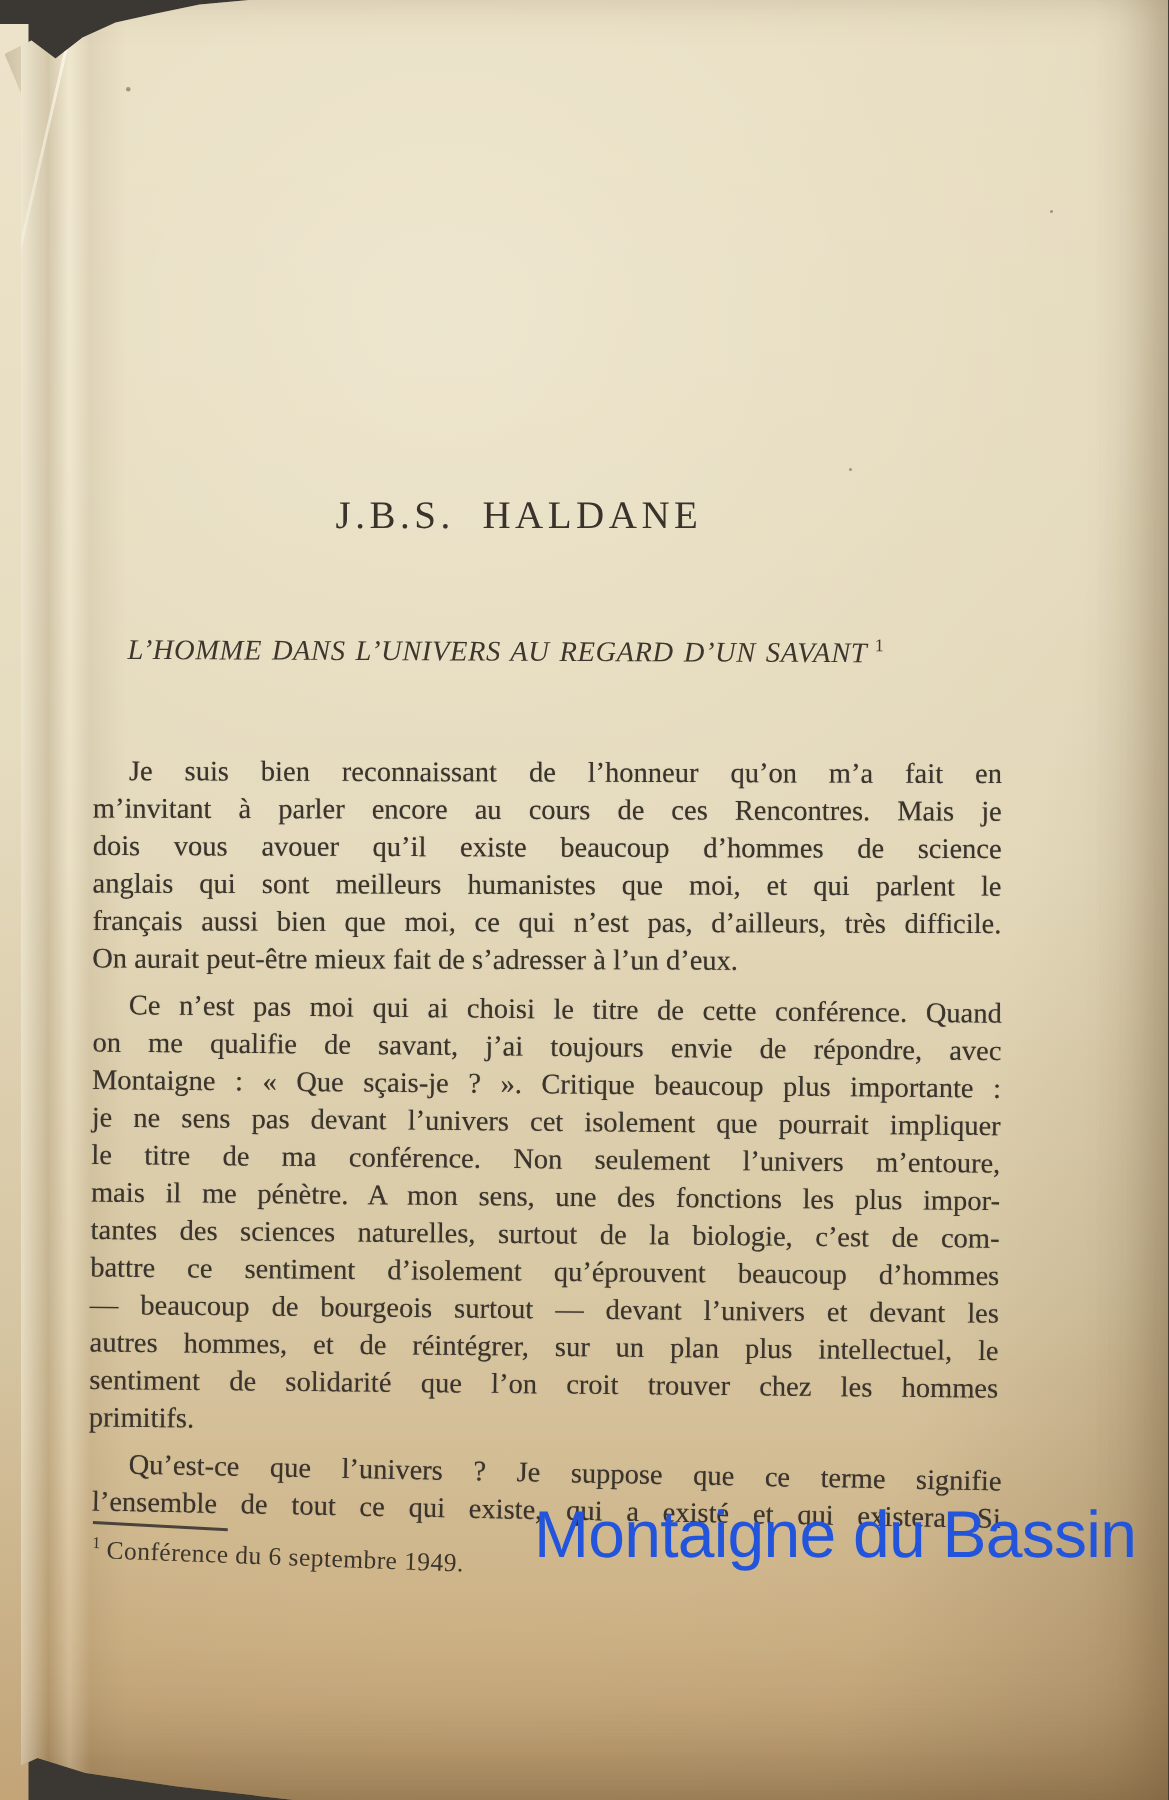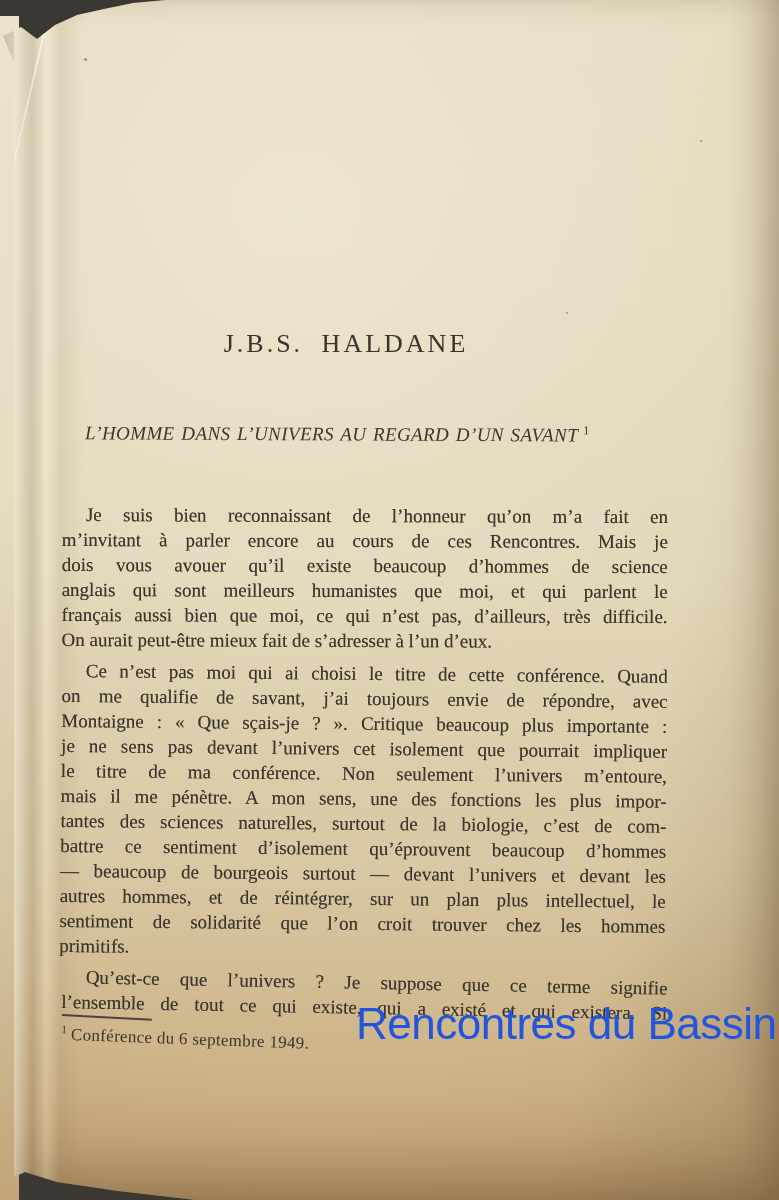--- a/index.html
+++ b/index.html
@@ -153,15 +153,15 @@
       </div>
     </div>
 
     <div class="speck s1"></div>
     <div class="speck s2"></div>
     <div class="speck s3"></div>
 
     <div class="vignette"></div>
   </div>
 
-  <div class="watermark" style="color: rgb(35, 85, 220);">Rencontres du Bassin</div>
+  <div class="watermark" style="color: rgb(35, 85, 220);">Montaigne du Bassin</div>
 
 </div>
 
 </body></html>

